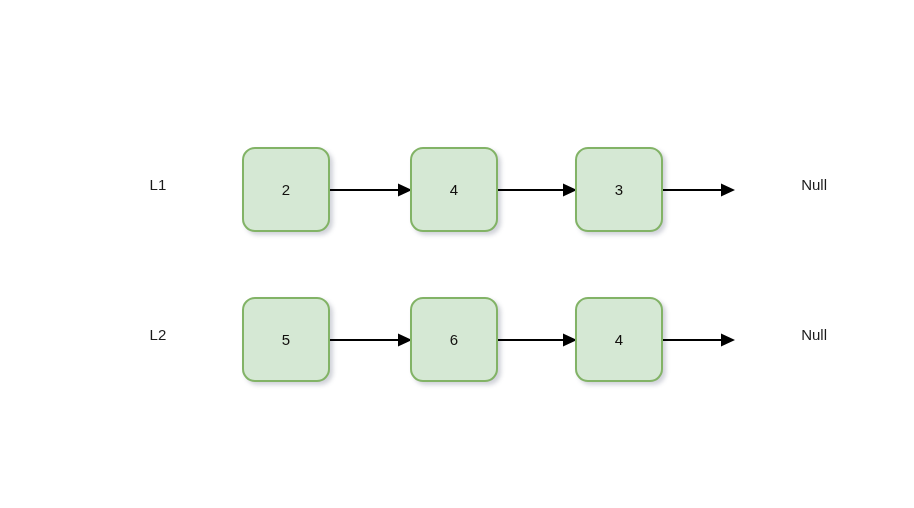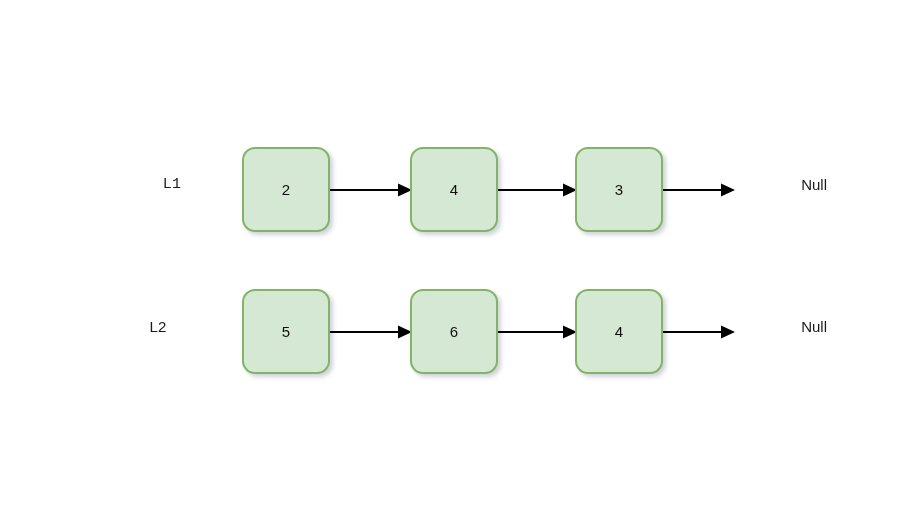--- a/index.html
+++ b/index.html
@@ -17,33 +17,33 @@
     background: #ffffff;
     overflow: hidden;
   }
   .row {
     position: absolute;
     left: 0;
     width: 914px;
     height: 120px;
   }
   #row-l1 { top: 130px; }
-  #row-l2 { top: 272px; }
+  #row-l2 { top: 280px; }
 
   .list-label {
     position: absolute;
     top: 46px;
     width: 70px;
     text-align: center;
     font-size: 15px;
     color: #1a1a1a;
     letter-spacing: 0.2px;
     line-height: 18px;
   }
-  #row-l1 .list-label { left: 137px; font-family: Liberation Mono, monospace; }
+  #row-l1 .list-label { left: 123px; }
   #row-l2 .list-label { left: 123px; }
 
   .node {
     position: absolute;
     top: 17px;
     width: 88px;
     height: 85px;
     box-sizing: border-box;
     background: #d5e8d4;
     border: 2px solid #82b366;

